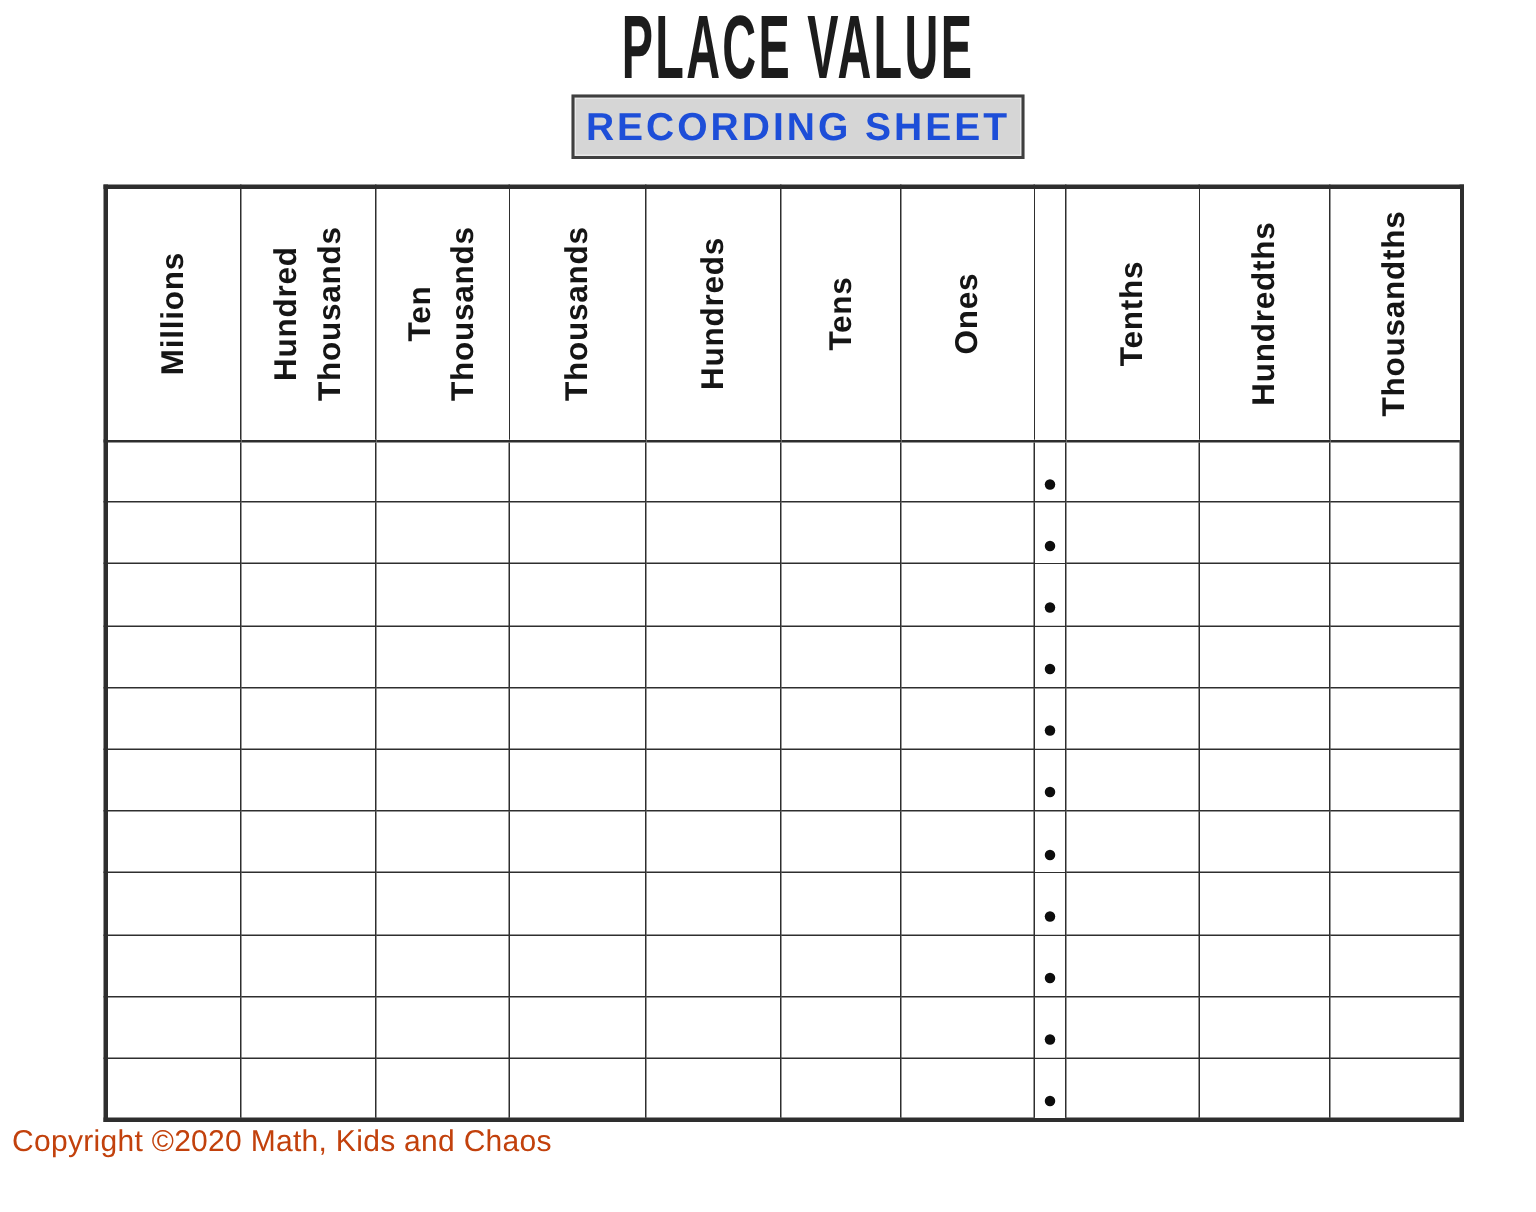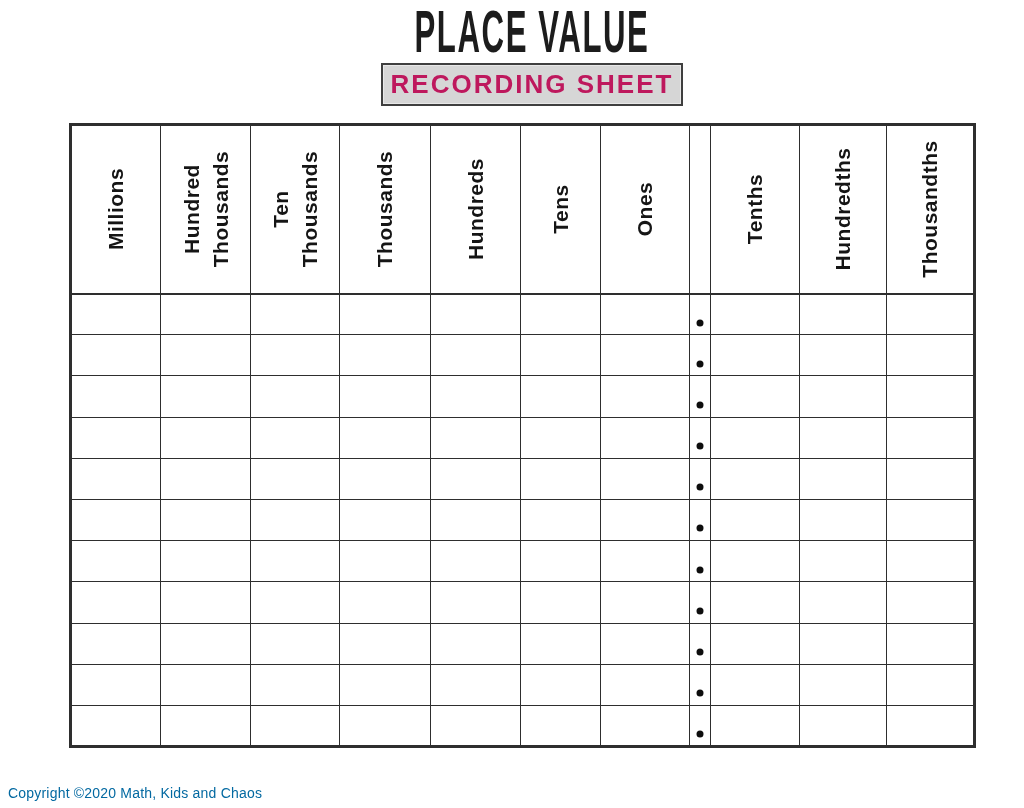--- a/index.html
+++ b/index.html
@@ -43,21 +43,21 @@
     border: 2px solid #3f3f3f;
     box-shadow: 0 0 0 1px #e8e8e8 inset;
     display: flex;
     align-items: center;
     justify-content: center;
   }
   .subtitle-text {
     font-size: 26px;
     font-weight: 700;
     letter-spacing: 2px;
-    color: #be185d;
+    color: #1d4ed8;
     white-space: nowrap;
   }
 
   
   table.pv {
     position: absolute;
     left: 69px;
     top: 123px;
     border-collapse: collapse;
     table-layout: fixed;
@@ -101,24 +101,24 @@
     width: 7px;
     height: 7px;
     background: #0d0d0d;
     border-radius: 50%;
   }
 
   
   .copyright {
     position: absolute;
     left: 8px;
-    top: 785px;
-    font-size: 14px;
+    top: 750px;
+    font-size: 20px;
     letter-spacing: 0.2px;
-    color: #0369a1;
+    color: #c2410c;
   }
 </style>
 </head>
 <body>
 
 <div class="title-wrap">
   <span class="title-text">PLACE VALUE</span>
 </div>
 
 <div class="subtitle-box">

